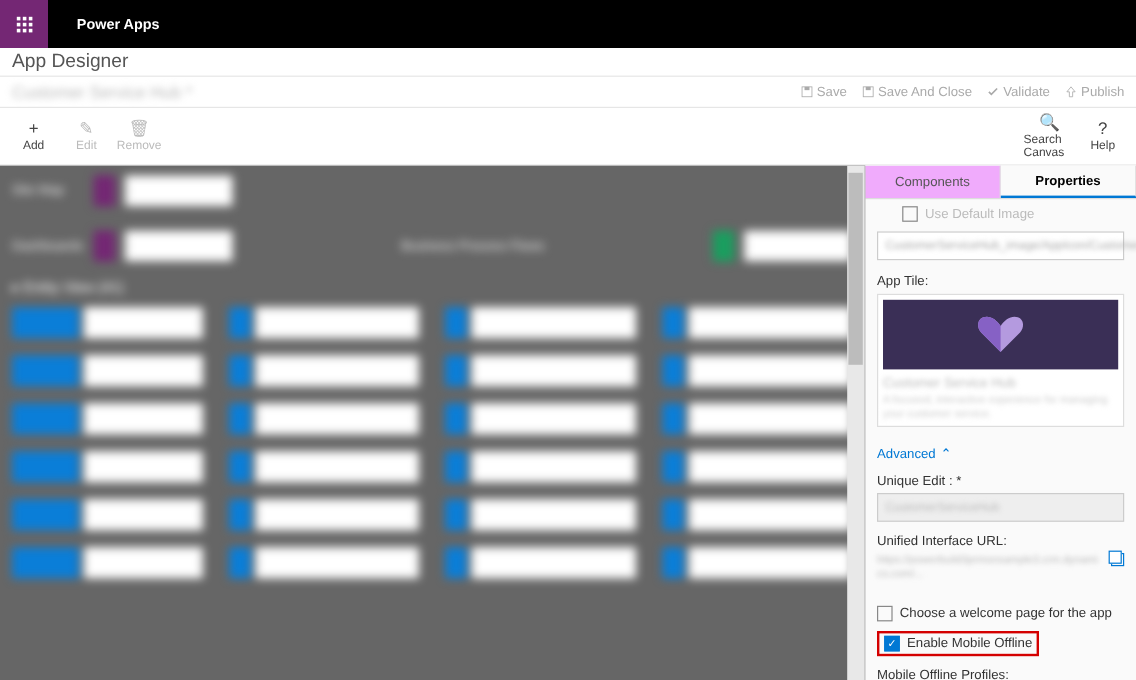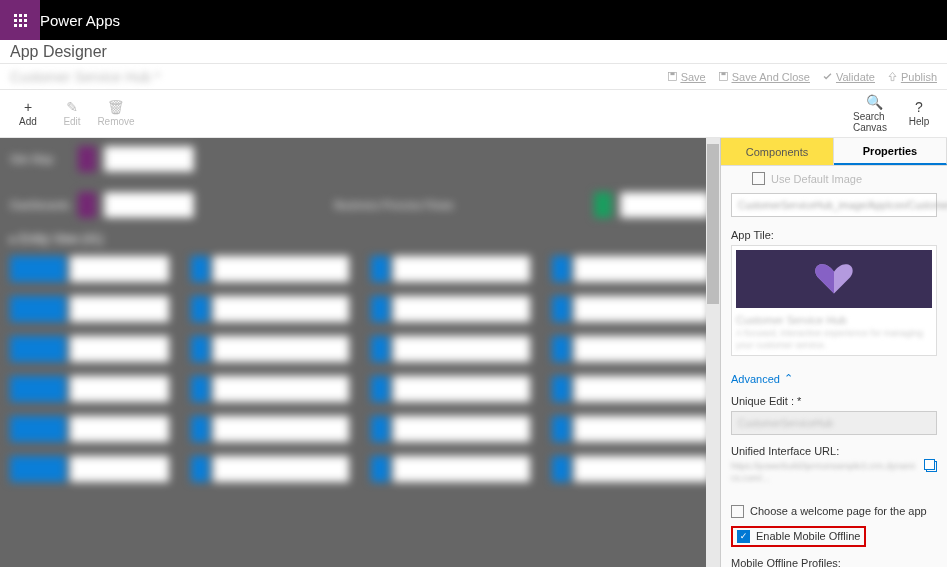--- a/index.html
+++ b/index.html
@@ -3,28 +3,28 @@
 <meta charset="utf-8">
 <style>
 * { box-sizing: border-box; margin: 0; padding: 0; font-family: "Segoe UI", -apple-system, sans-serif; }
 html, body { width: 947px; height: 567px; overflow: hidden; background: #fff; }
 
 
 .topbar { height: 40px; background: #000; color: #fff; display: flex; align-items: center; }
 .waffle { width: 40px; height: 40px; display: flex; align-items: center; justify-content: center; background: #742774; }
 .waffle-dots { display: grid; grid-template-columns: repeat(3,3px); grid-template-rows: repeat(3,3px); gap: 2px; }
 .waffle-dots span { width: 3px; height: 3px; background: #fff; }
-.app-title { padding-left: 0; font-size: 15px; font-weight: 400; }
+.app-title { padding-left: 24px; font-size: 12px; font-weight: 700; }
 
 
 .subhead1 { height: 24px; padding: 3px 10px; font-size: 16px; color: #555; display: flex; align-items: center; border-bottom: 1px solid #e6e6e6; }
 .subhead2 { height: 26px; padding: 0 10px; display: flex; justify-content: space-between; align-items: center; border-bottom: 1px solid #e6e6e6; }
 .app-name-blur { font-size: 14px; color: #bbb; filter: blur(3px); }
 .save-actions { display: flex; gap: 12px; font-size: 11px; color: #aaa; align-items: center; }
-.save-actions span { display: flex; align-items: flex-start; gap: 3px; text-decoration: underline; }
+.save-actions span { display: flex; align-items: flex-start; gap: 3px; }
 .si { width: 11px; height: 11px; display: inline-block; }
 
 
 .toolbar { height: 48px; display: flex; align-items: center; justify-content: space-between; border-bottom: 1px solid #e6e6e6; padding: 0 6px; }
 .tool-left, .tool-right { display: flex; align-items: center; }
 .tool-btn { display: flex; flex-direction: column; align-items: center; justify-content: center; width: 44px; height: 44px; font-size: 10px; color: #444; gap: 2px; }
 .tool-btn.disabled { color: #bbb; }
 .tool-icon { font-size: 14px; line-height: 1; }
 
 
@@ -41,21 +41,21 @@
 .grid-cell { display: flex; gap: 4px; flex: 1; }
 .cap { width: 56px; height: 26px; background: #0a7ed8; }
 .body { flex: 1; height: 26px; background: #fff; }
 .heading-white { color: #fff; font-size: 12px; margin: 14px 0 10px 0; }
 .scrollbar { position: absolute; right: 0; top: 0; width: 14px; height: 100%; background: #e8e8e8; }
 .thumb { position: absolute; right: 1px; width: 12px; height: 160px; top: 6px; background: #bcbcbc; }
 
 
 .panel { width: 226px; background: #fafafa; display: flex; flex-direction: column; overflow: hidden; }
 .tabs { display: flex; height: 28px; border-bottom: 1px solid #ddd; }
-.tab { flex: 1; font-size: 11px; display: flex; align-items: center; justify-content: center; color: #555; background: #fde047; border-right: 1px solid #ddd; }
+.tab { flex: 1; font-size: 11px; display: flex; align-items: center; justify-content: center; color: #555; background: #f0abfc; border-right: 1px solid #ddd; }
 .tab.active { background: #fafafa; border-bottom: 2px solid #0078d4; color: #000; font-weight: 600; }
 .panel-body { padding: 8px 10px; font-size: 11px; color: #333; overflow-y: auto; flex: 1; }
 .field { margin-bottom: 10px; }
 .field-label { font-size: 11px; color: #333; margin-bottom: 4px; display: block; }
 .field-cut { color: #bbb; font-size: 10px; margin-bottom: 6px; margin-left: 21px; }
 .select-box { border: 1px solid #ccc; height: 24px; display: flex; align-items: center; justify-content: space-between; padding: 0 6px; background: #fff; font-size: 10px; color: #aaa; }
 .select-box.blur span:first-child { filter: blur(2px); }
 .apptile-card { border: 1px solid #ddd; padding: 4px; background: #fff; }
 .apptile-img { height: 58px; background: #3a2f56; display: flex; align-items: center; justify-content: center; }
 .heart { width: 44px; height: 36px; }

